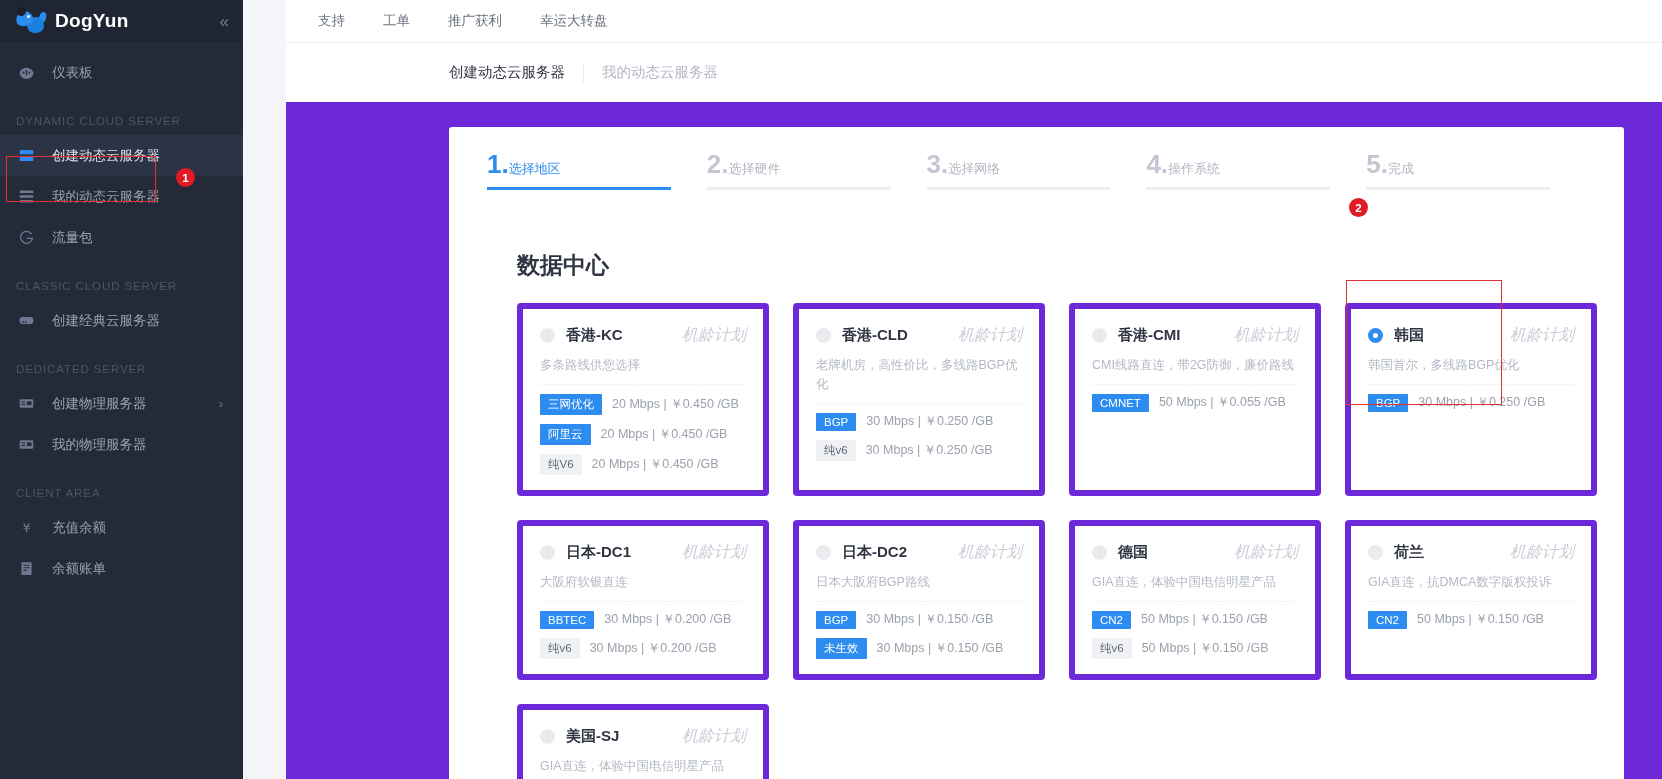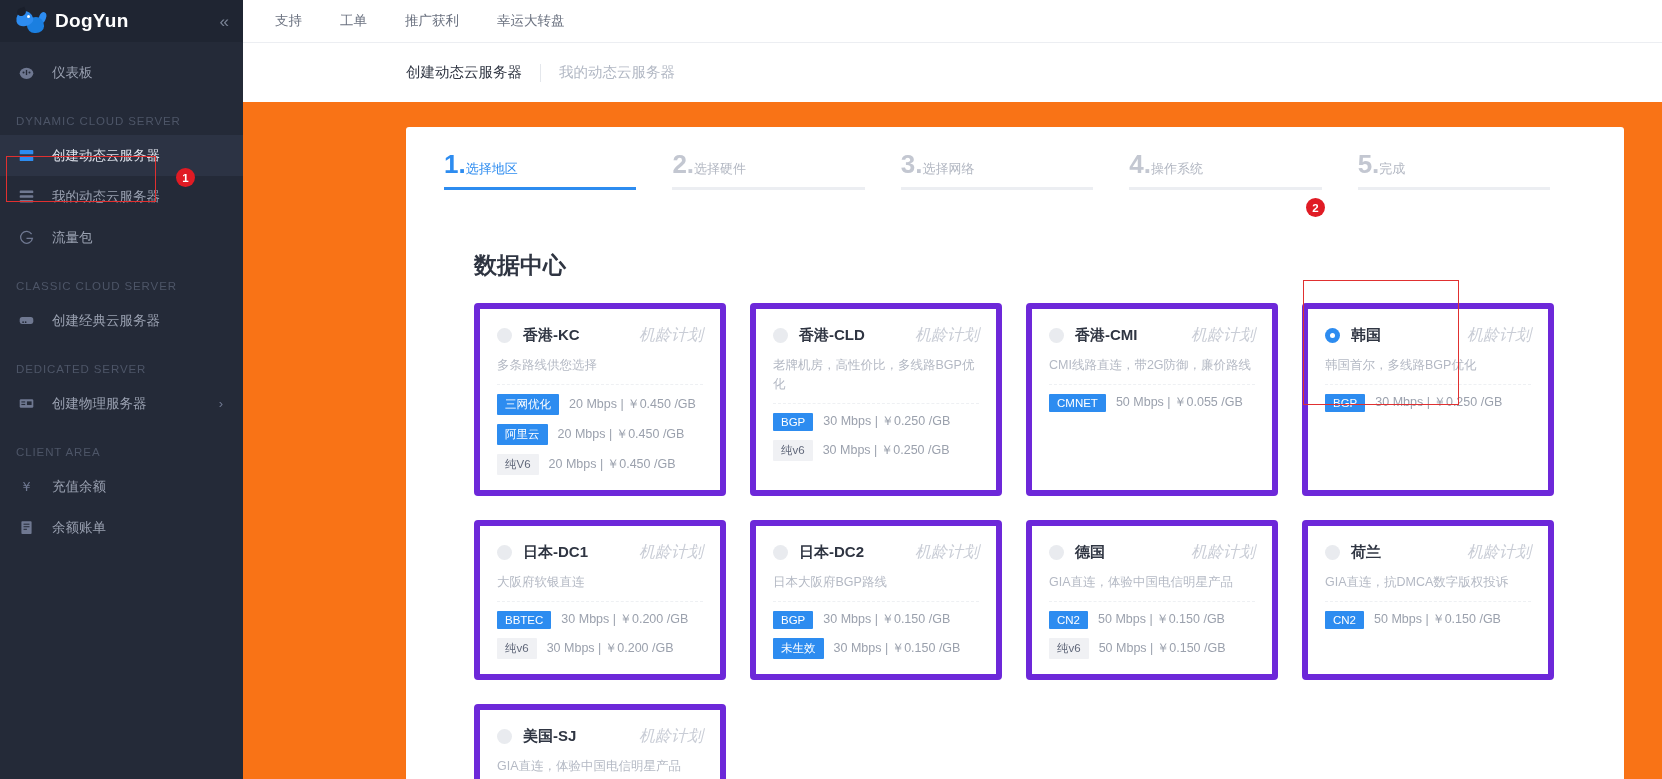--- a/index.html
+++ b/index.html
@@ -2,21 +2,21 @@
 <html><head>
 <meta charset="utf-8">
 <style>
   * { box-sizing: border-box; margin: 0; padding: 0; }
   html, body {
     width: 1662px; height: 779px;
     overflow: hidden;
     font-family: "Liberation Sans", "DejaVu Sans", sans-serif;
     background: #f4f5f9;
   }
-  .app { display: flex; width: 1662px; height: 779px; }
+  .app { display: flex; width: 1662px; height: 779px; gap: 43px; }
 
   
   .sidebar {
     width: 243px; height: 779px;
     background: #242a38;
     flex: 0 0 243px;
     position: relative;
     overflow: hidden;
   }
   .brand {
@@ -97,21 +97,21 @@
   }
   .hl-badge {
     position: absolute;
     width: 19px; height: 19px; border-radius: 50%;
     background: #e01b24; color: #fff;
     font-size: 11.5px; font-weight: bold;
     display: flex; align-items: center; justify-content: center;
   }
 
   
-  .main { flex: 1; height: 779px; background: #f97316; position: relative; overflow: hidden; }
+  .main { flex: 1; height: 779px; background: #6d28d9; position: relative; overflow: hidden; }
   .topbar {
     height: 42px; background: #ffffff;
     display: flex; align-items: center;
     padding-left: 32px;
   }
   .topbar a {
     color: #6b7280; font-size: 13.5px; margin-right: 38px;
     text-decoration: none; cursor: pointer;
   }
   .subbar {
@@ -287,20 +287,31 @@
             <svg viewBox="0 0 20 20" width="17" height="17">
               <rect x="2" y="5" width="16" height="10" rx="1.5" fill="currentColor"></rect>
               <rect x="4" y="7.5" width="4.5" height="1.3" fill="#242a38"></rect>
               <rect x="4" y="10.5" width="4.5" height="1.3" fill="#242a38"></rect>
               <rect x="10.5" y="7.5" width="5.5" height="4.3" fill="#242a38"></rect>
             </svg>
           </span>
           <span class="nav-label">创建物理服务器</span>
           <span class="chev">›</span>
         </div>
+        <div class="nav-item">
+          <span class="nav-icon">
+            <svg viewBox="0 0 20 20" width="17" height="17">
+              <rect x="2" y="5" width="16" height="10" rx="1.5" fill="currentColor"></rect>
+              <rect x="4" y="7.5" width="4.5" height="1.3" fill="#242a38"></rect>
+              <rect x="4" y="10.5" width="4.5" height="1.3" fill="#242a38"></rect>
+              <rect x="10.5" y="7.5" width="5.5" height="4.3" fill="#242a38"></rect>
+            </svg>
+          </span>
+          <span class="nav-label">我的物理服务器</span>
+        </div>
         <div class="nav-group-title">CLIENT AREA</div>
         <div class="nav-item">
           <span class="nav-icon">
             <svg viewBox="0 0 20 20" width="17" height="17">
               <text x="10" y="15" font-size="15" text-anchor="middle" fill="currentColor" font-family="DejaVu Sans">¥</text>
             </svg>
           </span>
           <span class="nav-label">充值余额</span>
         </div>
         <div class="nav-item">

